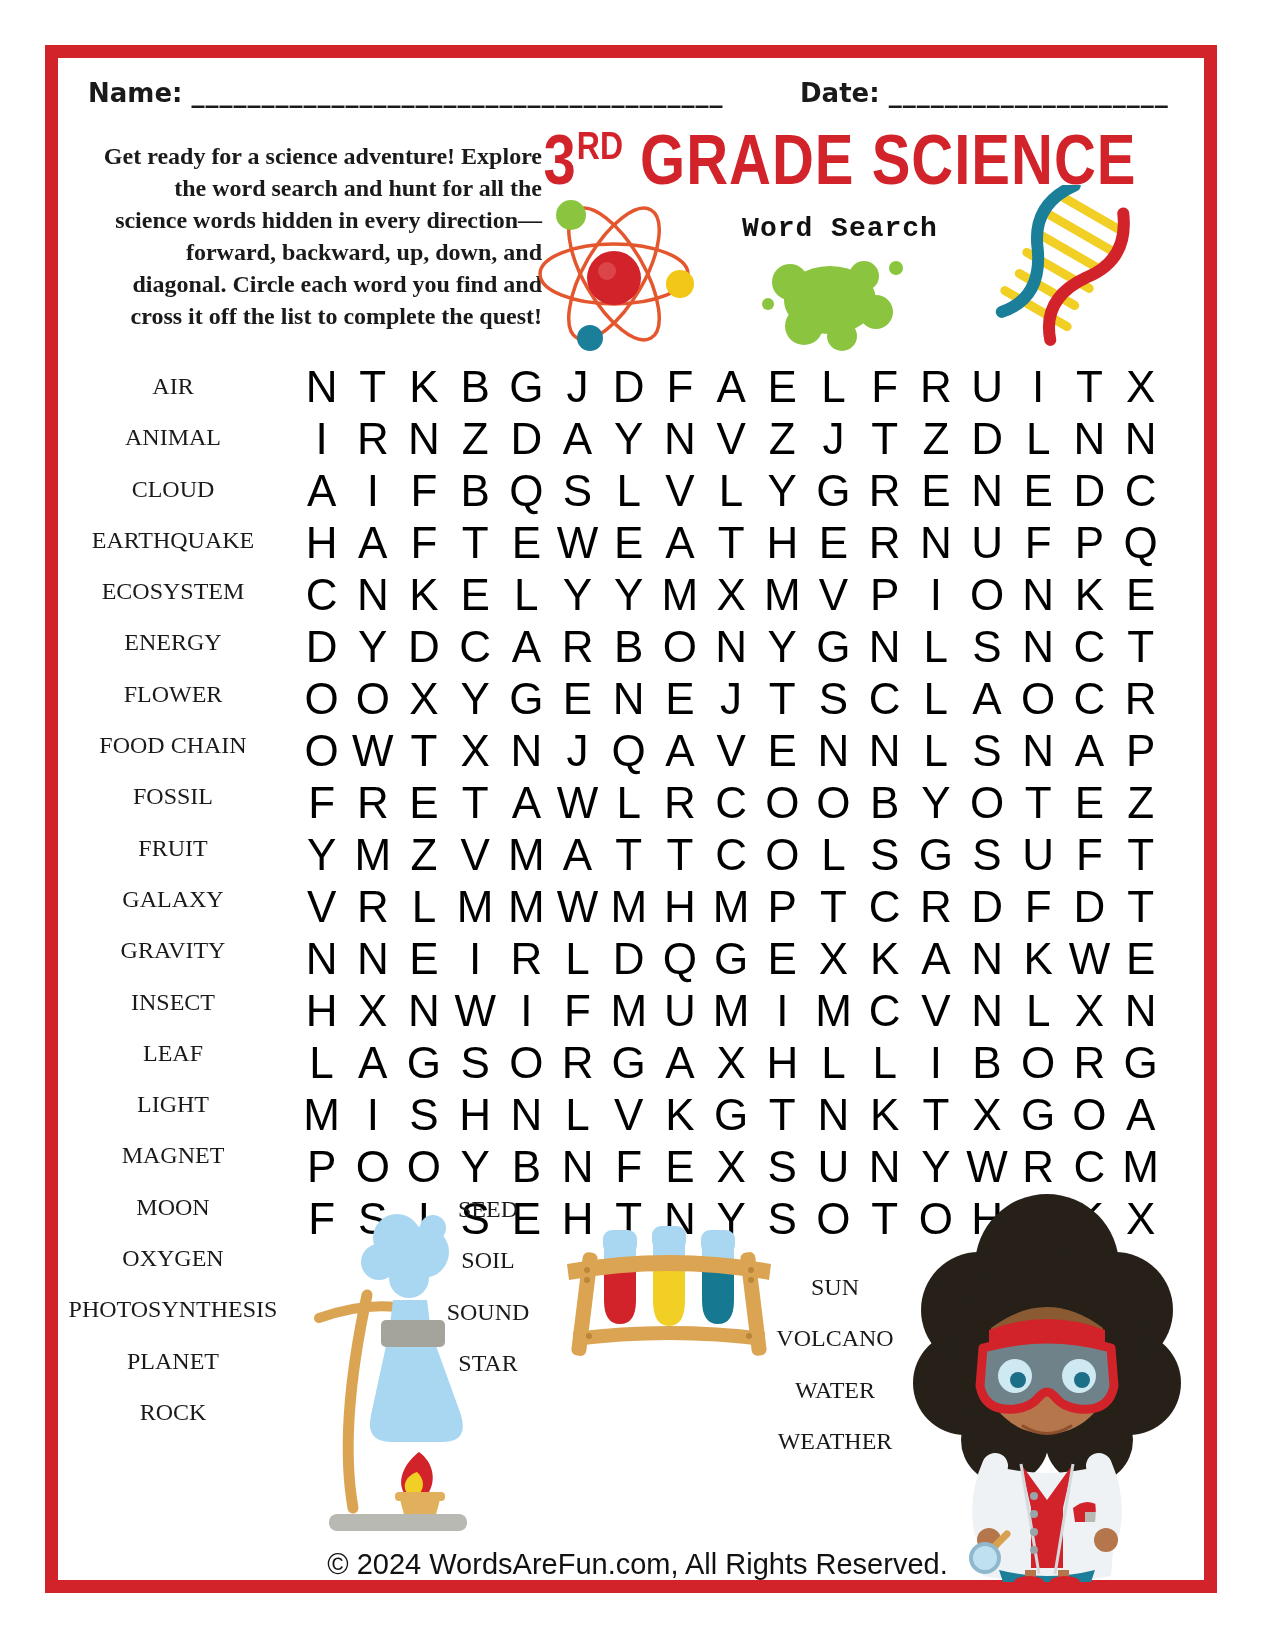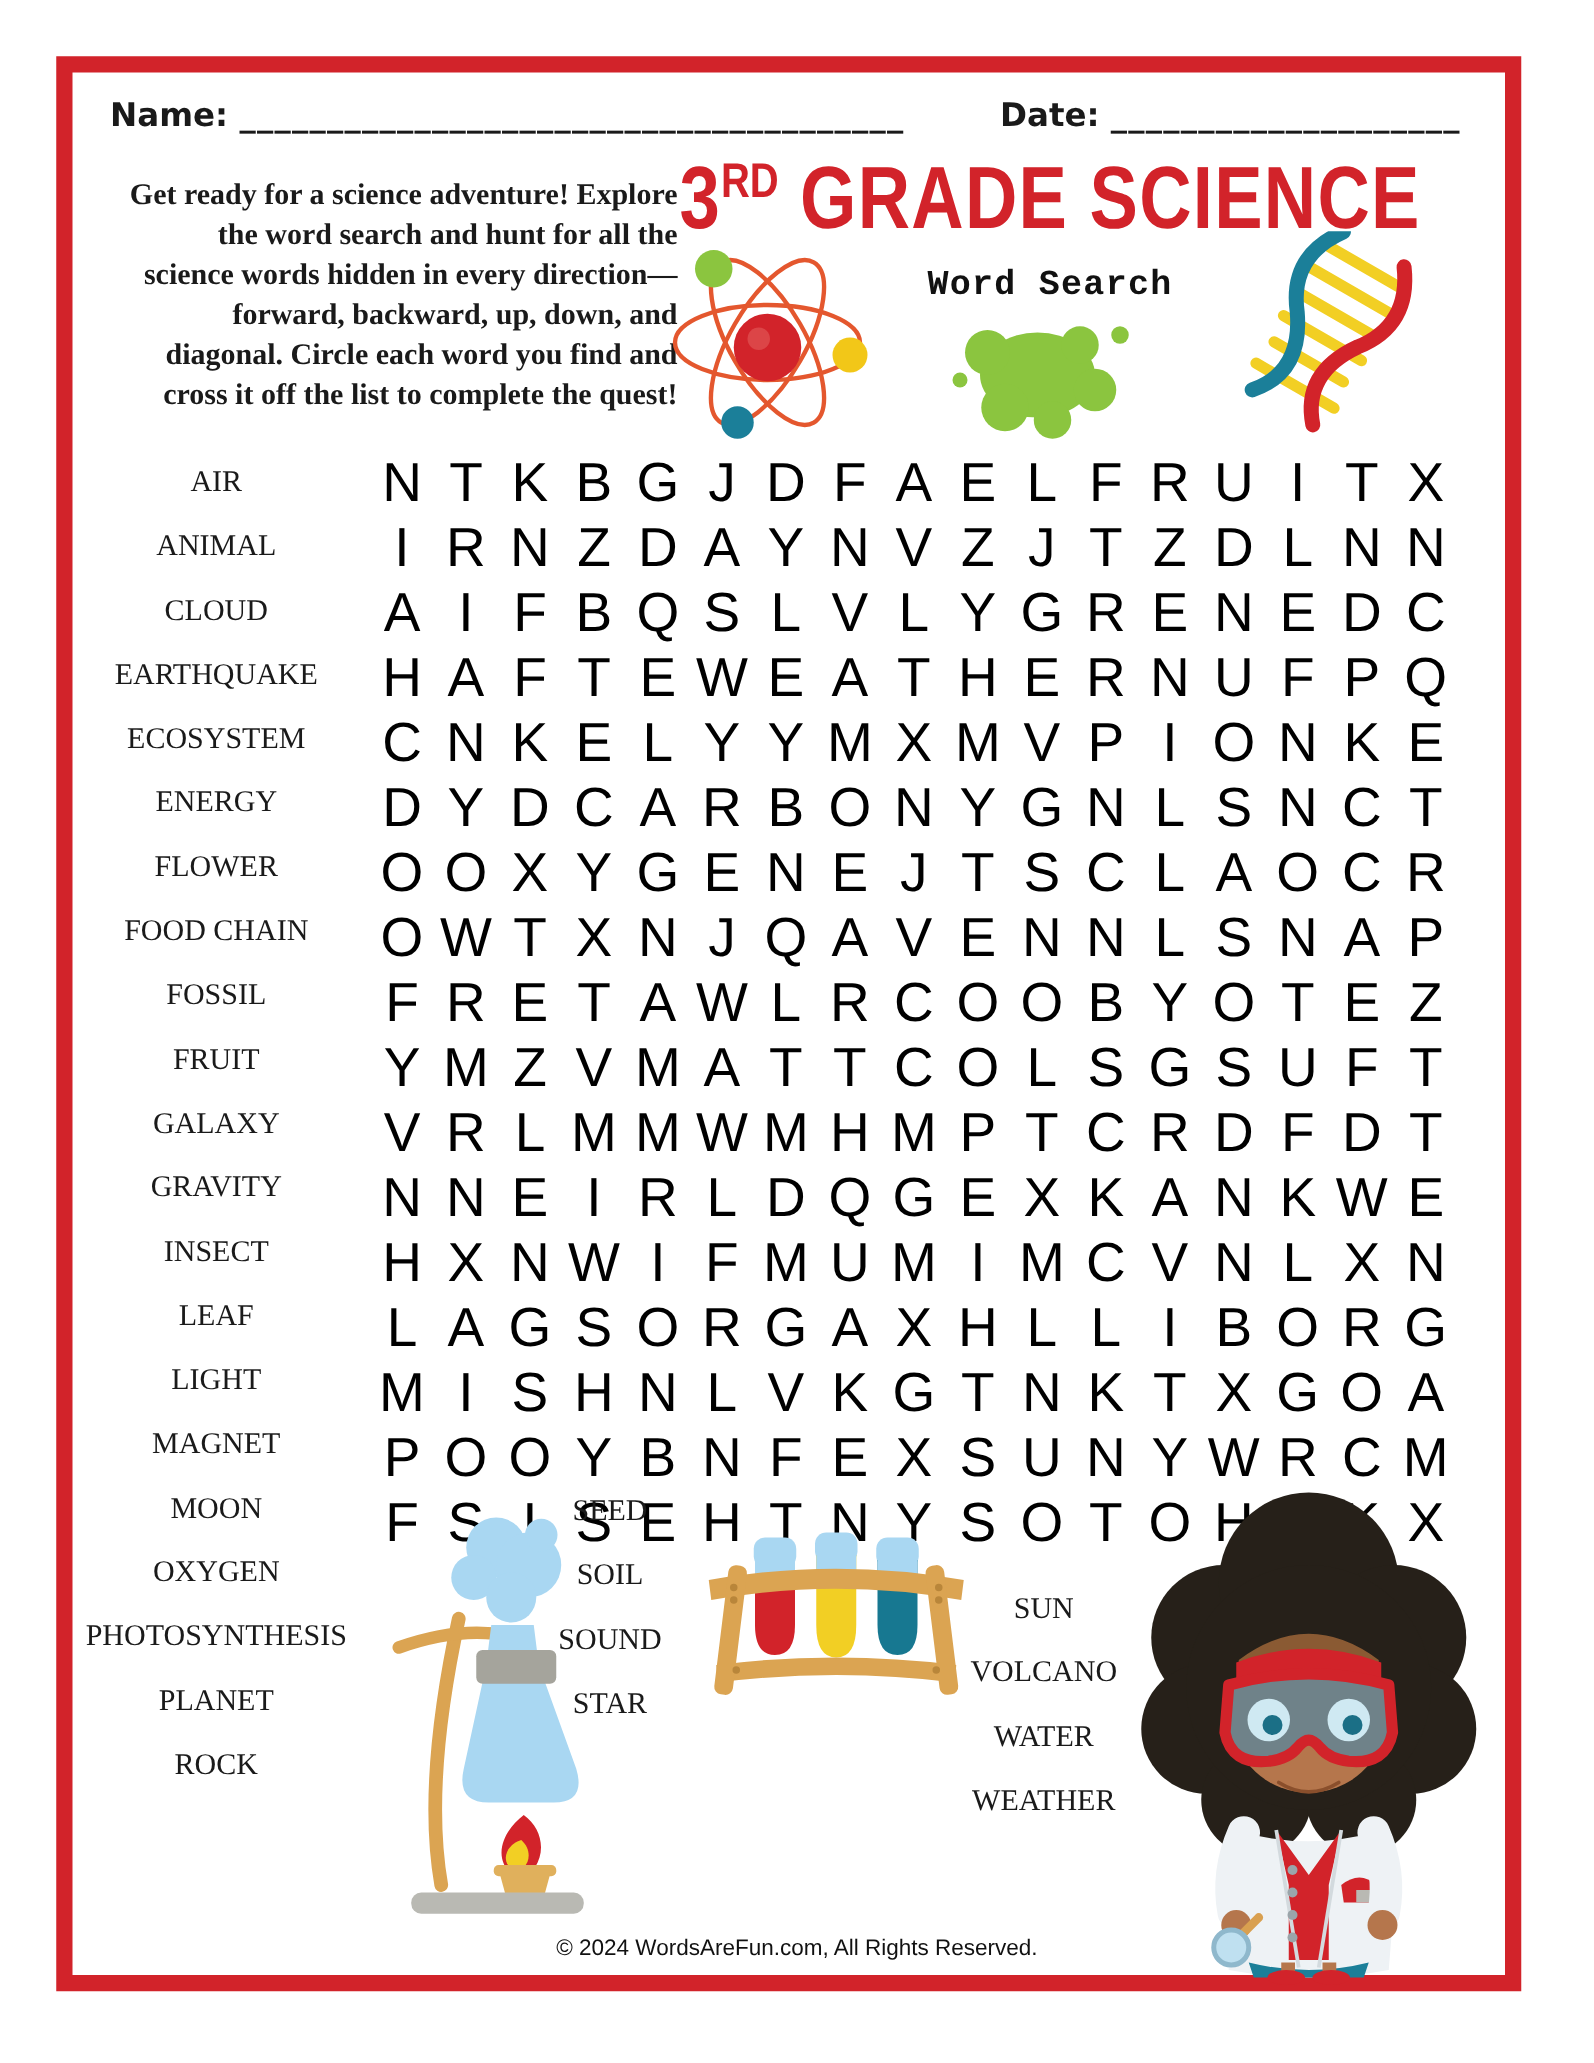--- a/index.html
+++ b/index.html
@@ -38,21 +38,21 @@
   #wl-right{left:750px;top:1262px;width:170px;text-align:center;}
 
   
   .grid{position:absolute;left:296px;top:361px;display:grid;
         grid-template-columns:repeat(17,51.2px);grid-auto-rows:52px;}
   .grid-cell{display:flex;align-items:center;justify-content:center;
              font-family:"Liberation Sans",sans-serif;font-size:44px;font-weight:400;color:#000;}
 
   
   .footer{position:absolute;left:0;top:1548px;width:1275px;text-align:center;
-          font-size:18px;font-family:"Liberation Sans",sans-serif;color:#111;}
+          font-size:29px;font-family:"Liberation Sans",sans-serif;color:#111;}
 </style>
 </head>
 <body>
 
 <div class="page">
   <div class="frame"></div>
 
   <div class="name-row">
     <div class="field" style="left:0;">
       <span>Name:</span>

